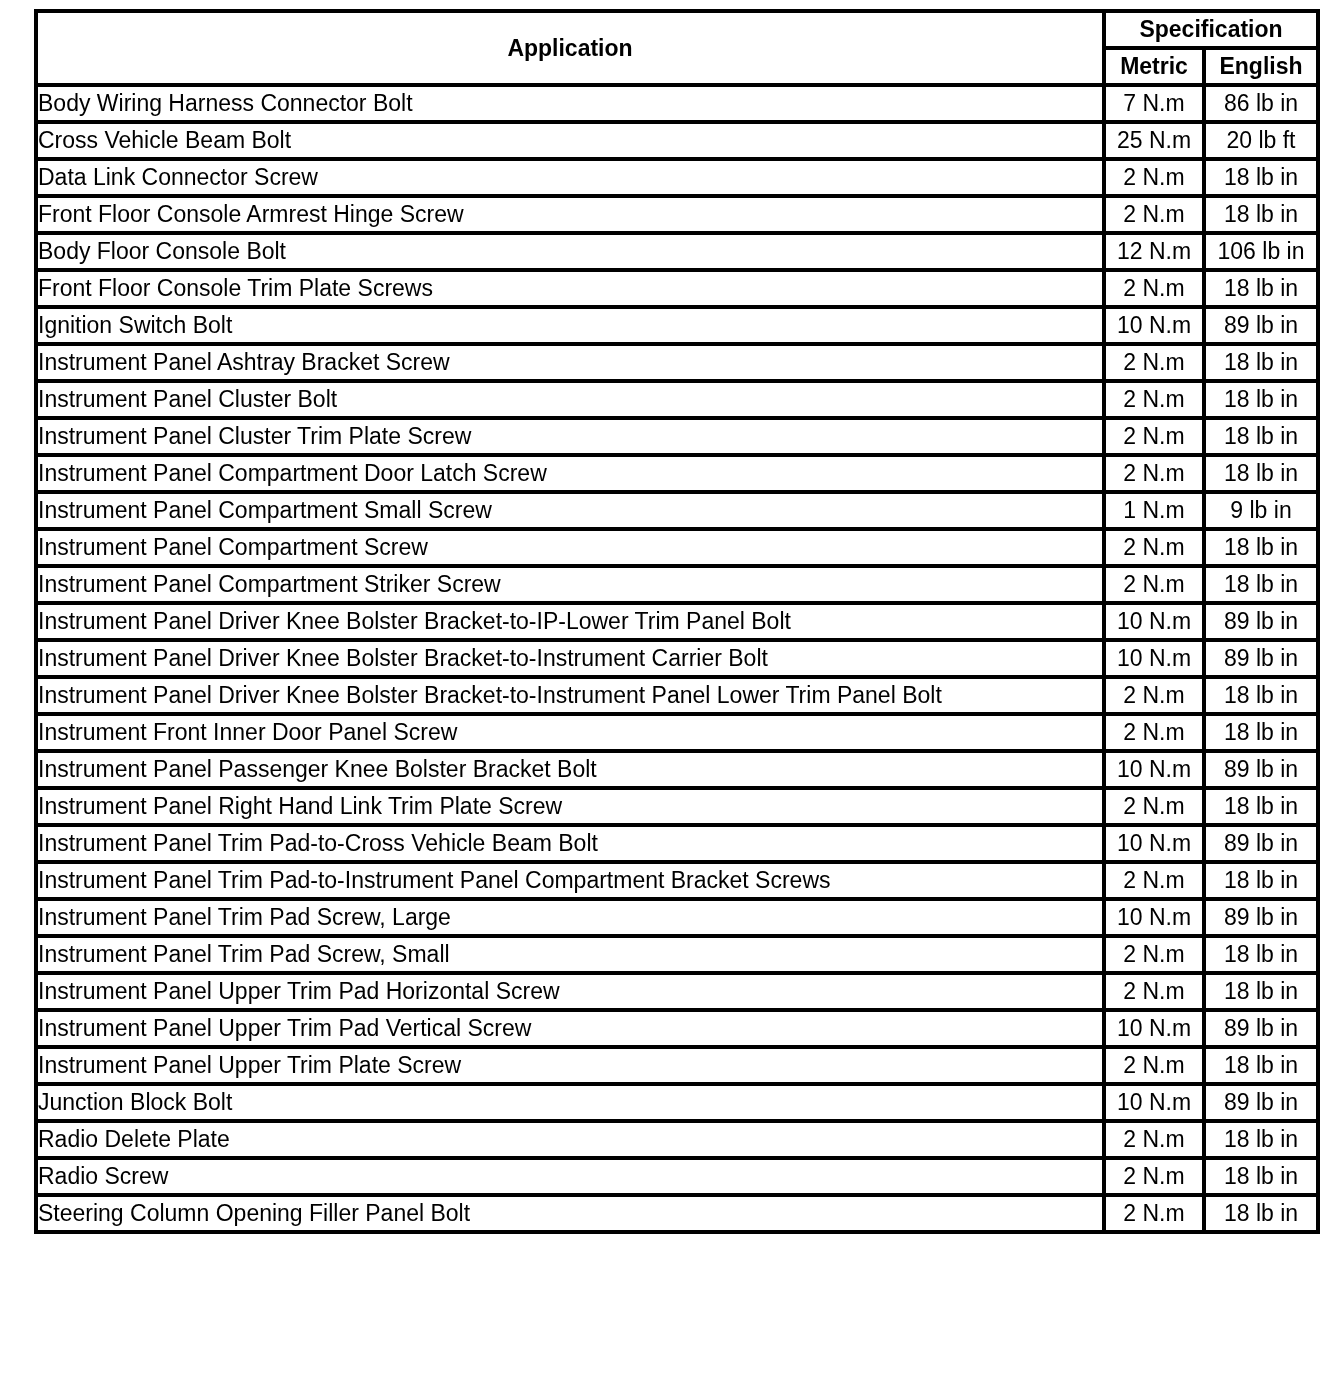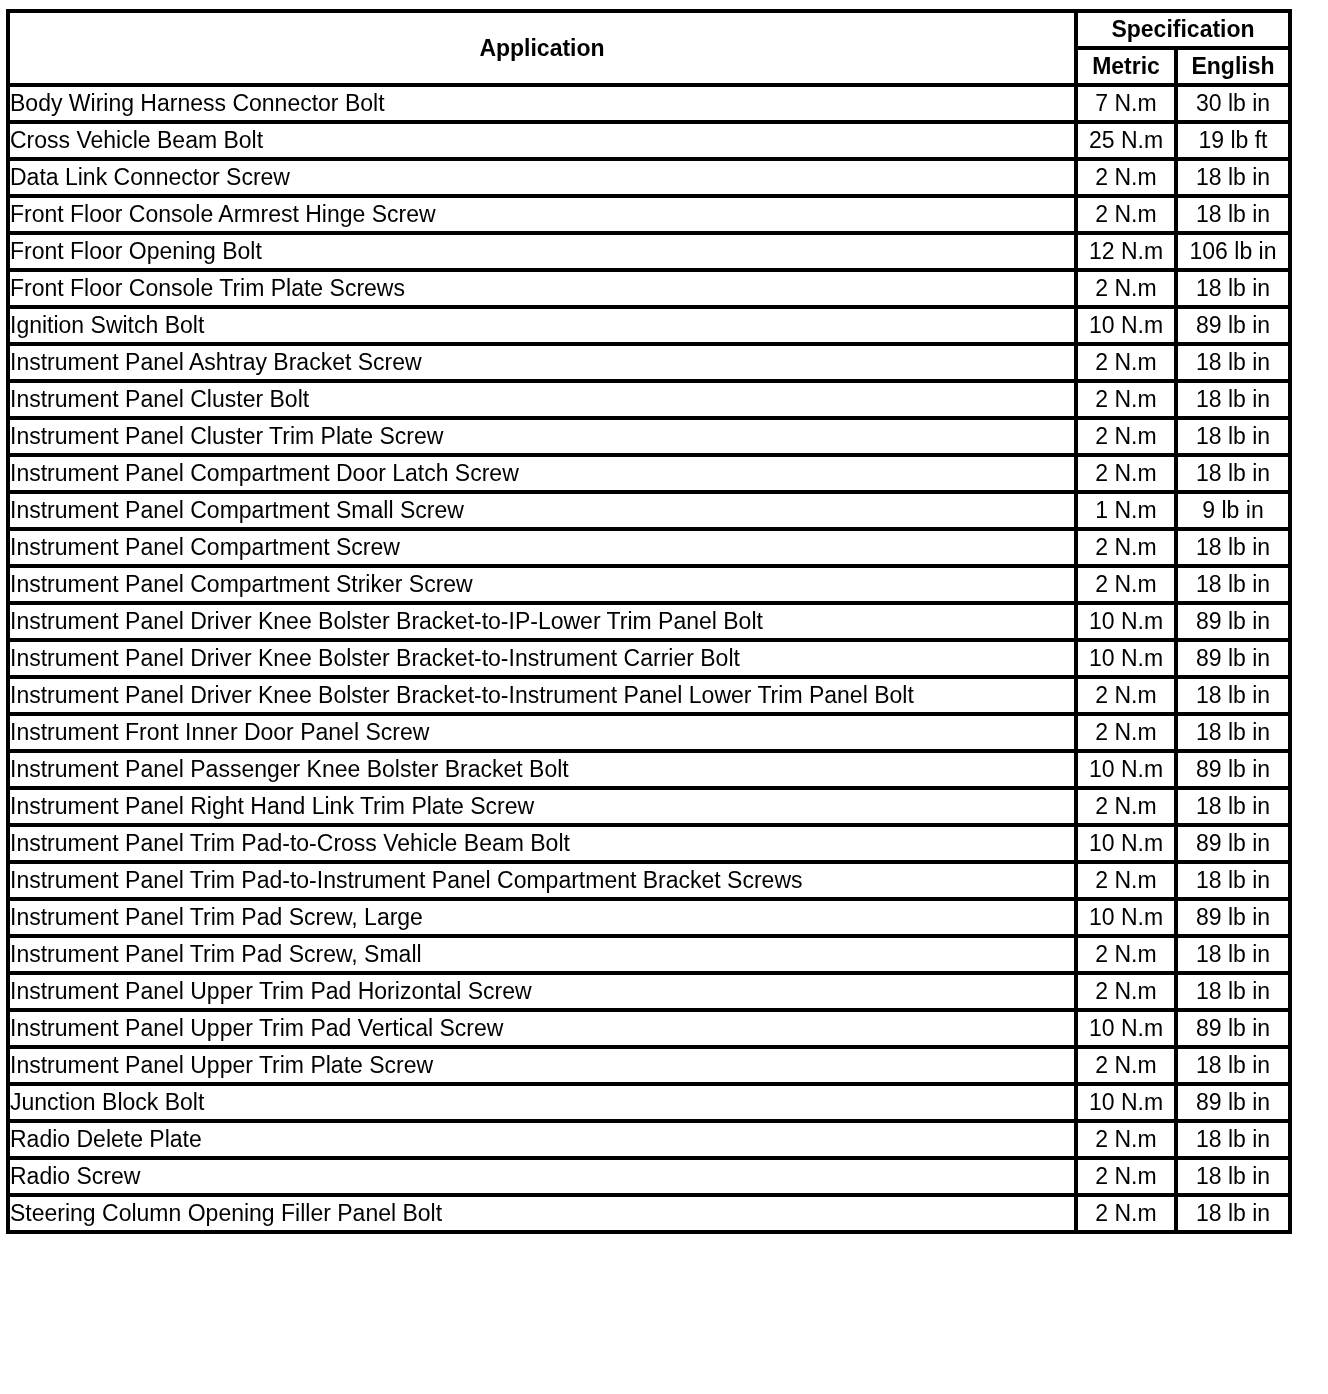--- a/index.html
+++ b/index.html
@@ -1,18 +1,18 @@
 <!DOCTYPE html>
 <html><head>
 <meta charset="utf-8">
 <style>
   html, body { margin: 0; padding: 0; background: #ffffff; }
   body { width: 1328px; height: 1394px; position: relative; font-family: "Liberation Sans", sans-serif; color: #000; }
   table.spec {
-    position: absolute; left: 6px; top: 9px;
+    position: absolute; left: 34px; top: 9px;
     width: 1128px;
     border-collapse: collapse;
     border: 4px solid #f9a8d4;
     table-layout: fixed;
   }
   table.spec th, table.spec td {
     border: 4px solid #000;
     padding: 0;
     font-size: 23px;
     line-height: 33px;
@@ -46,39 +46,39 @@
     </tr>
     <tr>
       <th class="sub-head">Metric</th>
       <th class="sub-head">English</th>
     </tr>
   </thead>
   <tbody id="rows">
       <tr class="data-row">
         <td class="app">Body Wiring Harness Connector Bolt</td>
         <td class="num">7 N.m</td>
-        <td class="num">30 lb in</td>
+        <td class="num">86 lb in</td>
       </tr>
       <tr class="data-row">
         <td class="app">Cross Vehicle Beam Bolt</td>
         <td class="num">25 N.m</td>
-        <td class="num">19 lb ft</td>
+        <td class="num">20 lb ft</td>
       </tr>
       <tr class="data-row">
         <td class="app">Data Link Connector Screw</td>
         <td class="num">2 N.m</td>
         <td class="num">18 lb in</td>
       </tr>
       <tr class="data-row">
         <td class="app">Front Floor Console Armrest Hinge Screw</td>
         <td class="num">2 N.m</td>
         <td class="num">18 lb in</td>
       </tr>
       <tr class="data-row">
-        <td class="app">Front Floor Opening Bolt</td>
+        <td class="app">Body Floor Console Bolt</td>
         <td class="num">12 N.m</td>
         <td class="num">106 lb in</td>
       </tr>
       <tr class="data-row">
         <td class="app">Front Floor Console Trim Plate Screws</td>
         <td class="num">2 N.m</td>
         <td class="num">18 lb in</td>
       </tr>
       <tr class="data-row">
         <td class="app">Ignition Switch Bolt</td>

